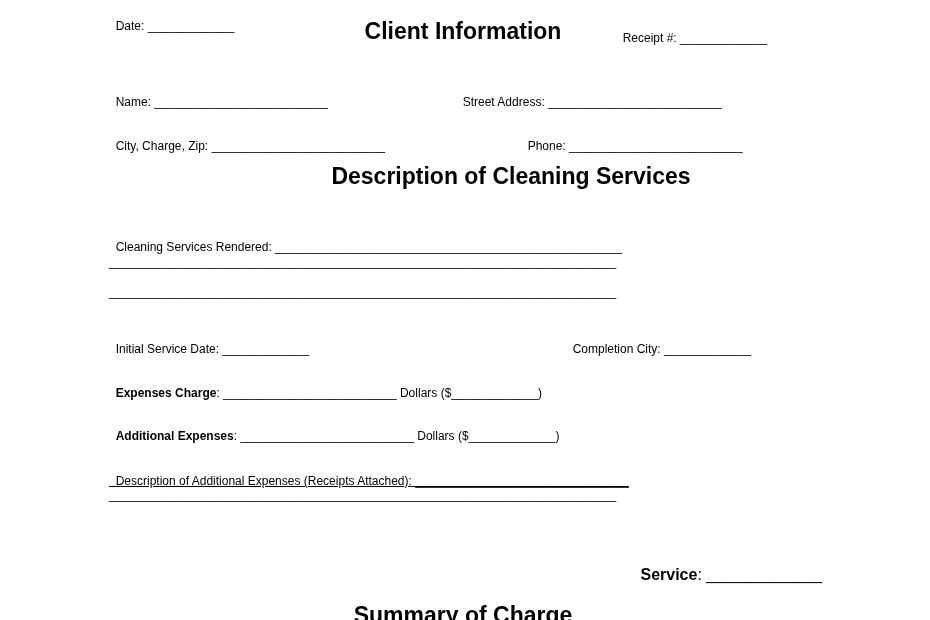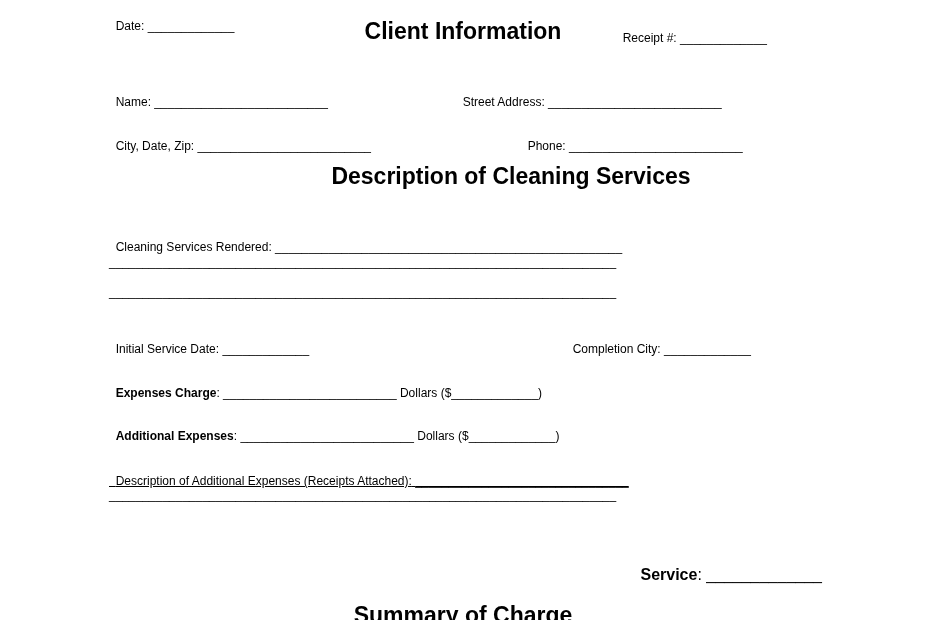--- a/index.html
+++ b/index.html
@@ -55,21 +55,21 @@
 <div class="heading" style="top:18px;">Client Information</div>
 
 <div class="line" style="left:109px; top:75px;">
   <span>Name:</span> <span>__________________________</span>
 </div>
 <div class="line" style="left:456px; top:75px;">
   <span>Street Address:</span> <span>__________________________</span>
 </div>
 
 <div class="line" style="left:109px; top:119px;">
-  <span>City, Date, Zip:</span> <span>__________________________</span>
+  <span>City, Charge, Zip:</span> <span>__________________________</span>
 </div>
 <div class="line" style="left:521px; top:119px;">
   <span>Phone:</span> <span>__________________________</span>
 </div>
 
 <div class="heading" style="top:163px;padding-left:48px;">Description of Cleaning Services</div>
 
 <div class="line" style="left:109px; top:220px;">
   <span>Cleaning Services Rendered:</span> <span>____________________________________________________</span>
 </div>

